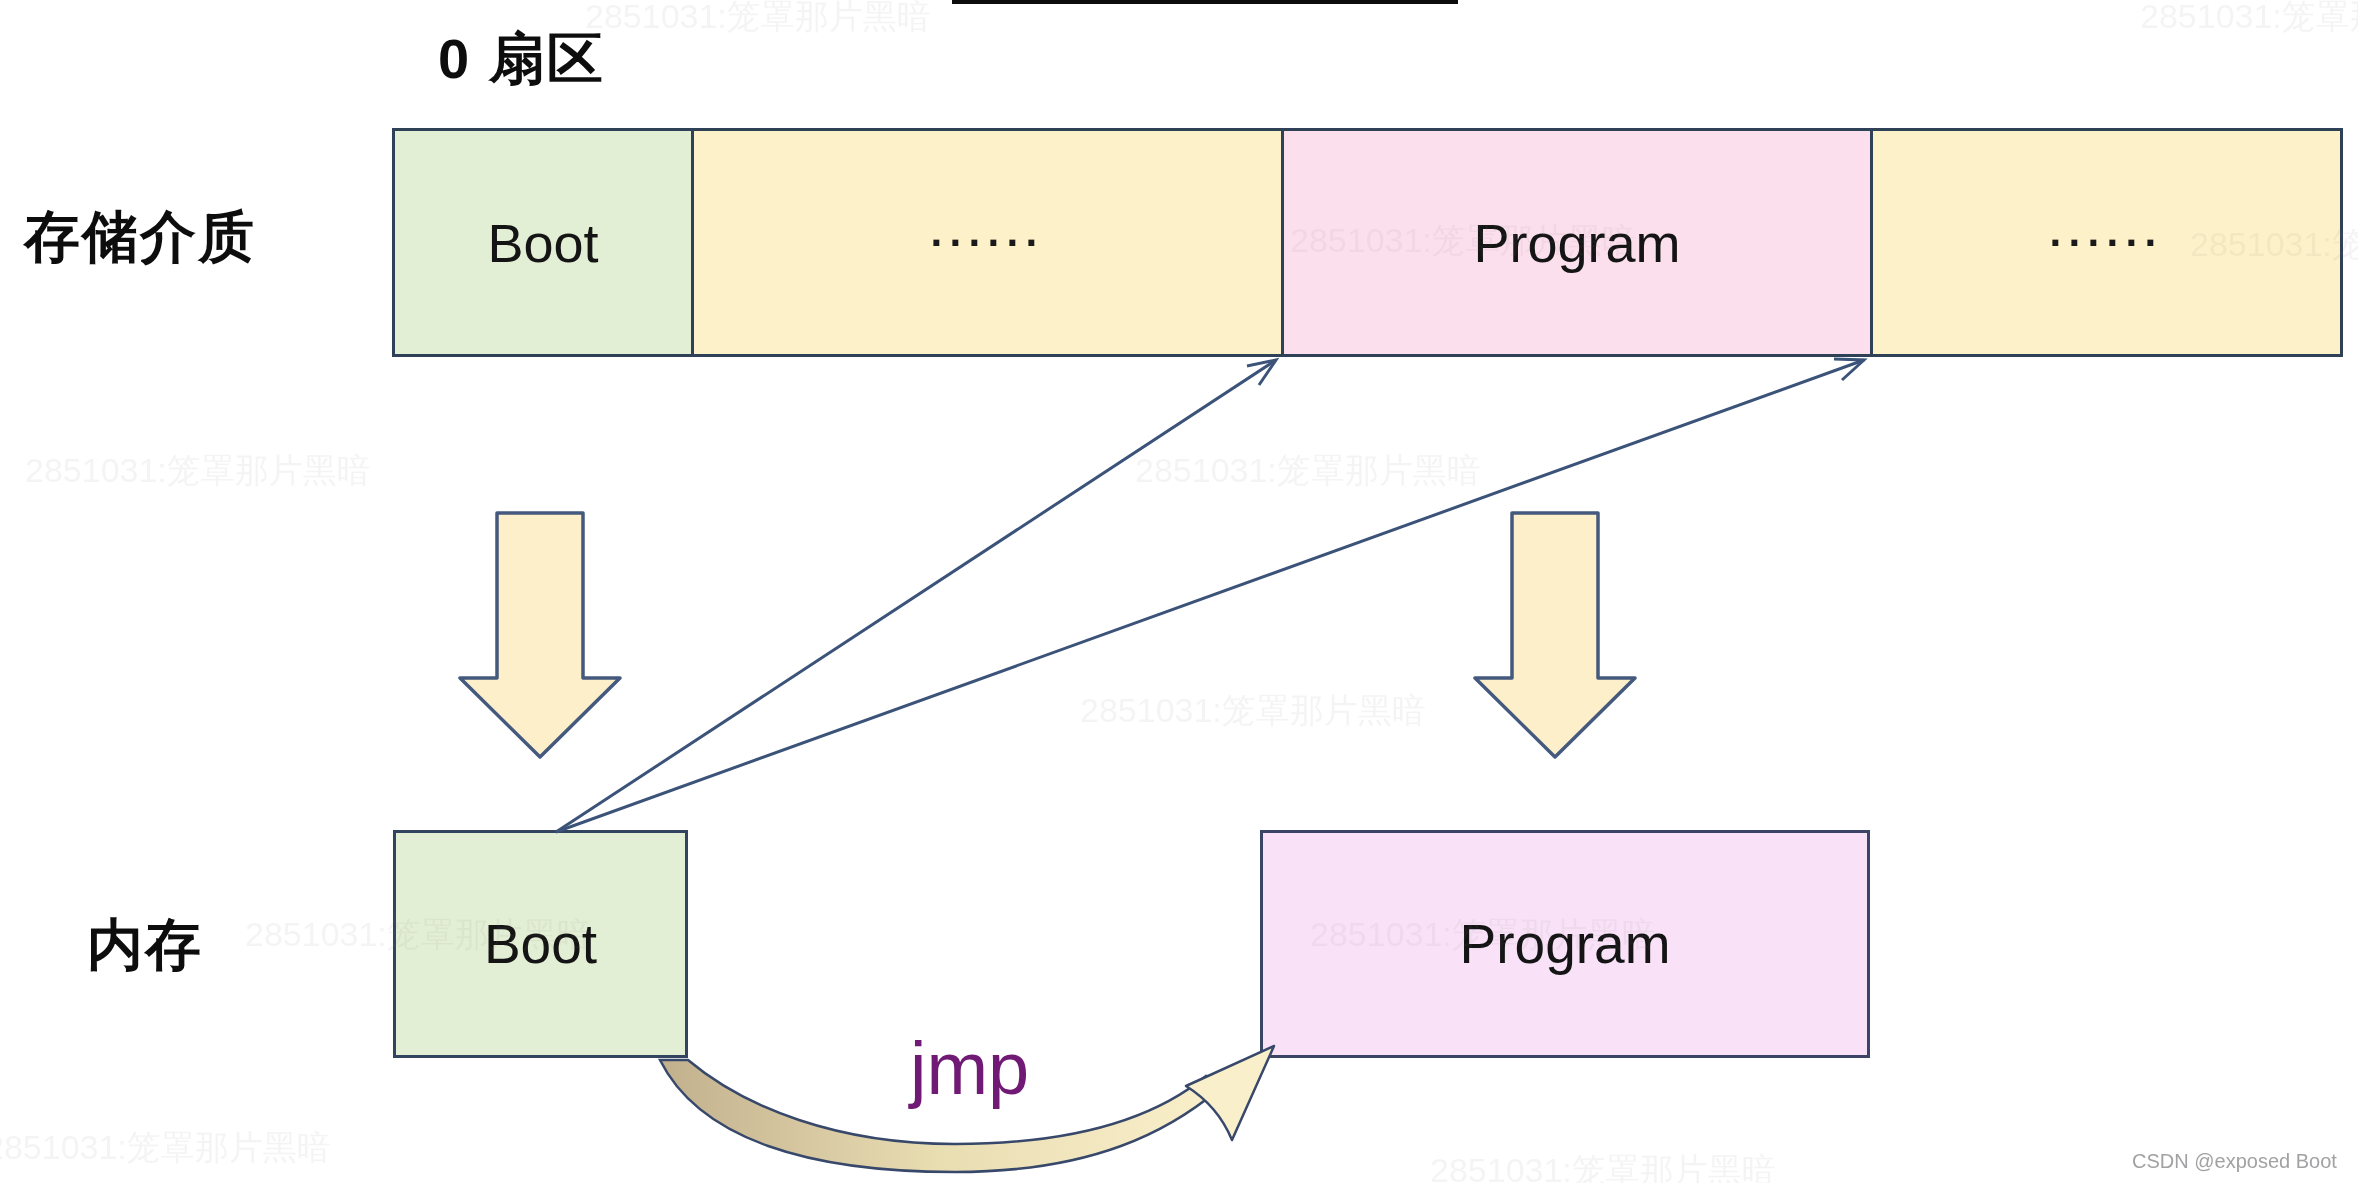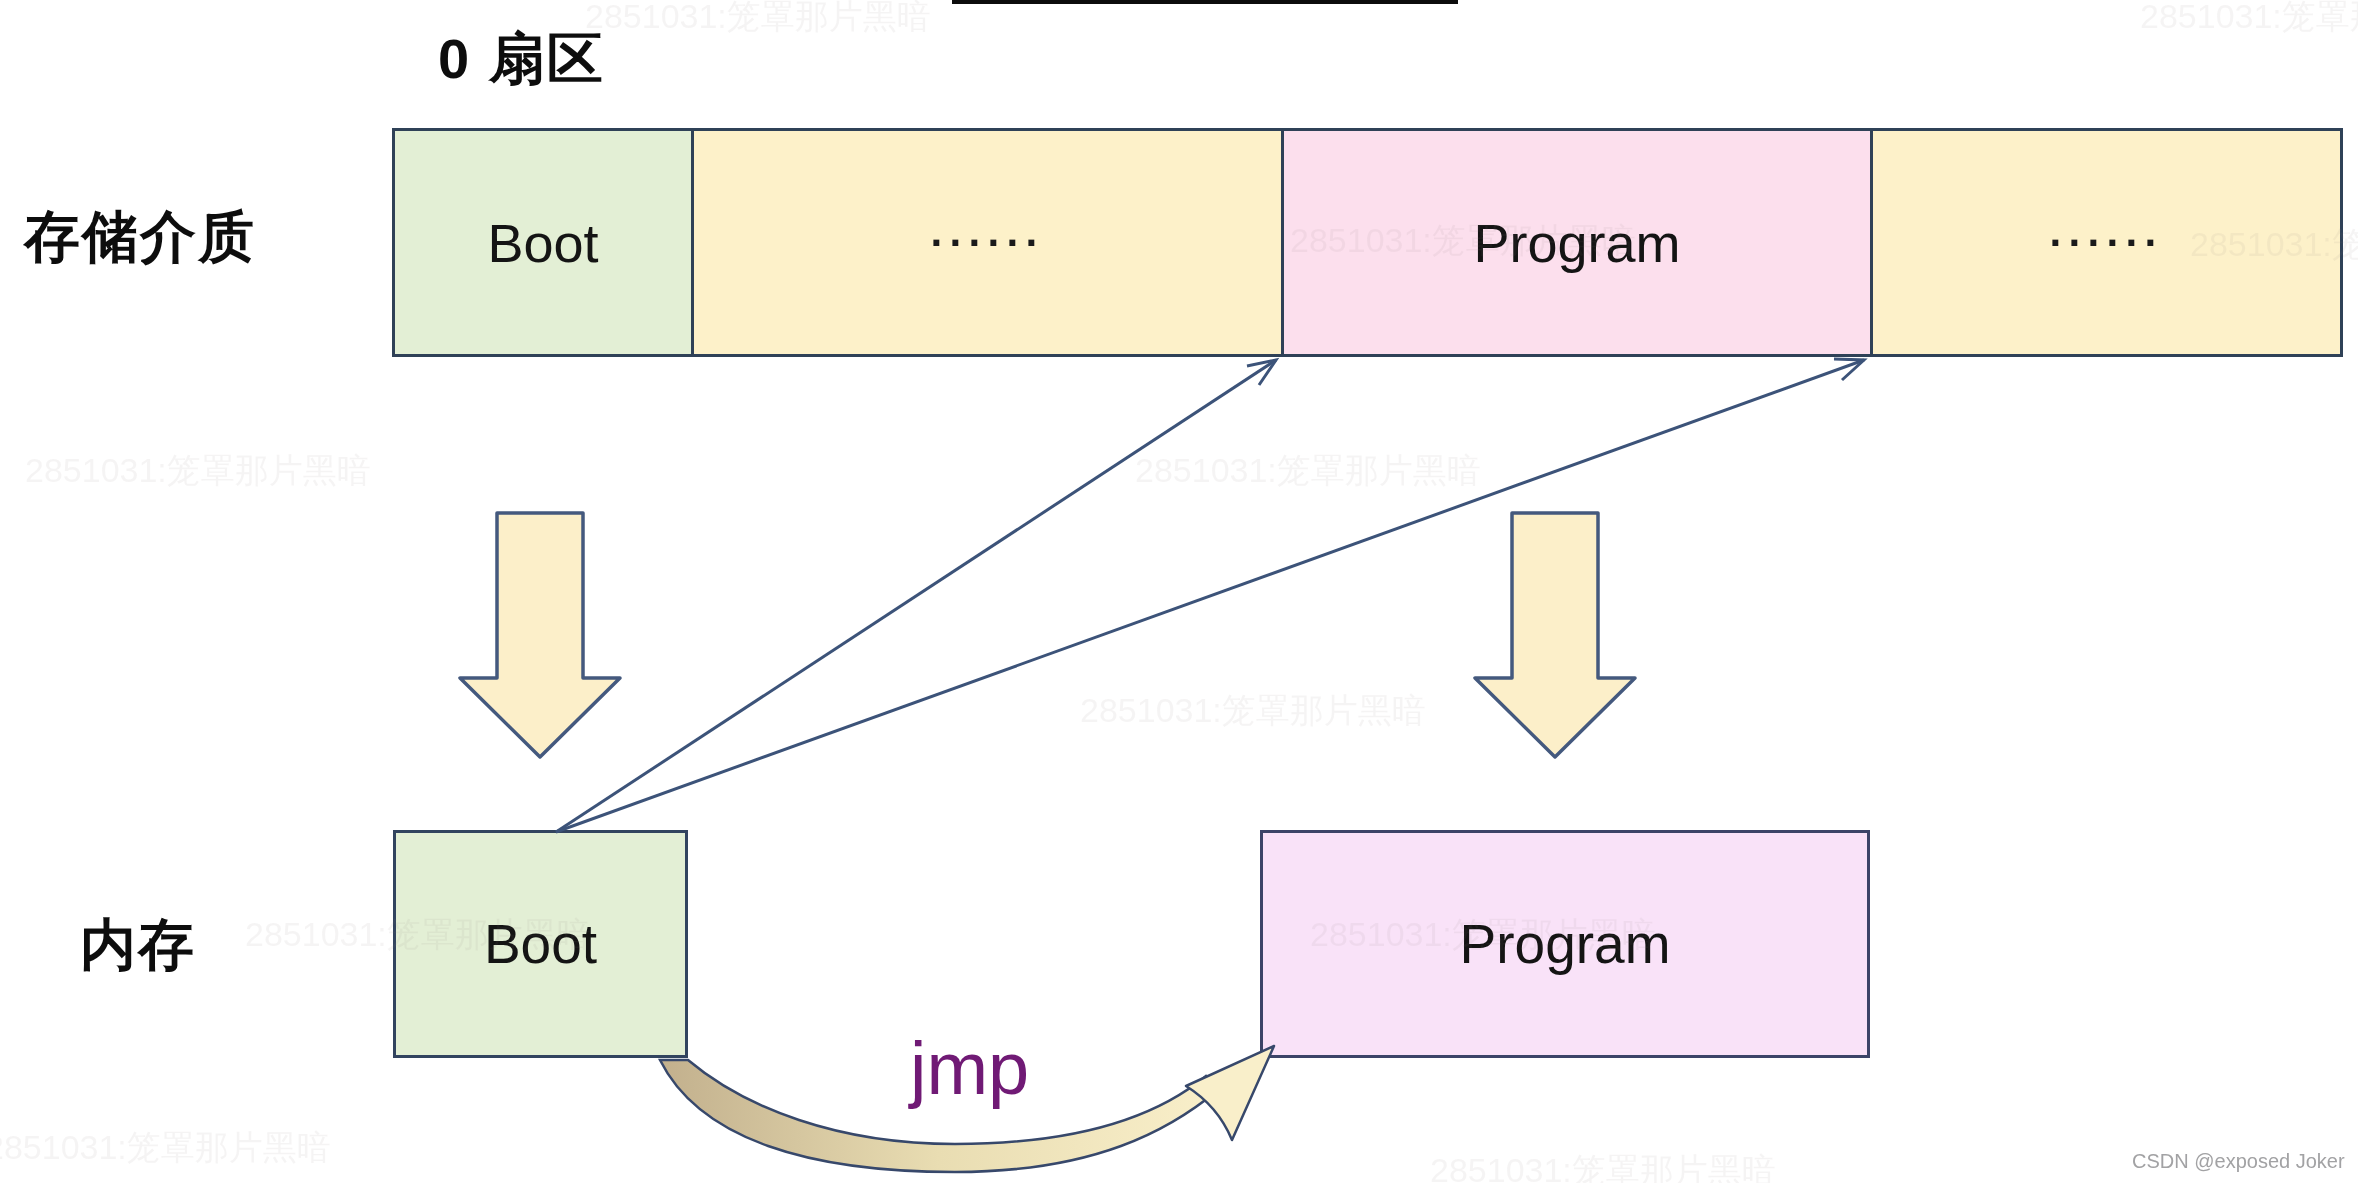--- a/index.html
+++ b/index.html
@@ -17,21 +17,21 @@
   
   .top-line{left:952px;top:0;width:506px;height:4px;background:#0c0c0c;}
 
   
   .cjk-label{
     font-size:56px;font-weight:700;color:#0d0d0d;
     letter-spacing:2px;white-space:nowrap;line-height:1.1;
   }
   .title-label{left:438px;top:28px;}
   .storage-label{left:24px;top:206px;}
-  .memory-label{left:80px;top:914px;}
+  .memory-label{left:87px;top:914px;}
 
   
   .storage-bar{
     left:392px;top:128px;width:1951px;height:229px;
     border:3px solid #2f4157;box-sizing:border-box;
     display:flex;
   }
   .seg{
     display:flex;align-items:center;justify-content:center;
     box-sizing:border-box;height:100%;
@@ -143,15 +143,15 @@
   <span class="abs faint-mark" style="left:1290px;top:218px;">2851031:笼罩那片黑暗</span>
   <span class="abs faint-mark" style="left:2190px;top:222px;">2851031:笼罩那片黑暗</span>
   <span class="abs faint-mark" style="left:25px;top:448px;">2851031:笼罩那片黑暗</span>
   <span class="abs faint-mark" style="left:1135px;top:448px;">2851031:笼罩那片黑暗</span>
   <span class="abs faint-mark" style="left:1080px;top:688px;">2851031:笼罩那片黑暗</span>
   <span class="abs faint-mark" style="left:245px;top:912px;">2851031:笼罩那片黑暗</span>
   <span class="abs faint-mark" style="left:1310px;top:912px;">2851031:笼罩那片黑暗</span>
   <span class="abs faint-mark" style="left:-15px;top:1125px;">2851031:笼罩那片黑暗</span>
   <span class="abs faint-mark" style="left:1430px;top:1148px;">2851031:笼罩那片黑暗</span>
 
-  <div class="abs csdn-mark">CSDN @exposed Joker</div>
+  <div class="abs csdn-mark">CSDN @exposed Boot</div>
 
 </div>
 
 </body></html>

